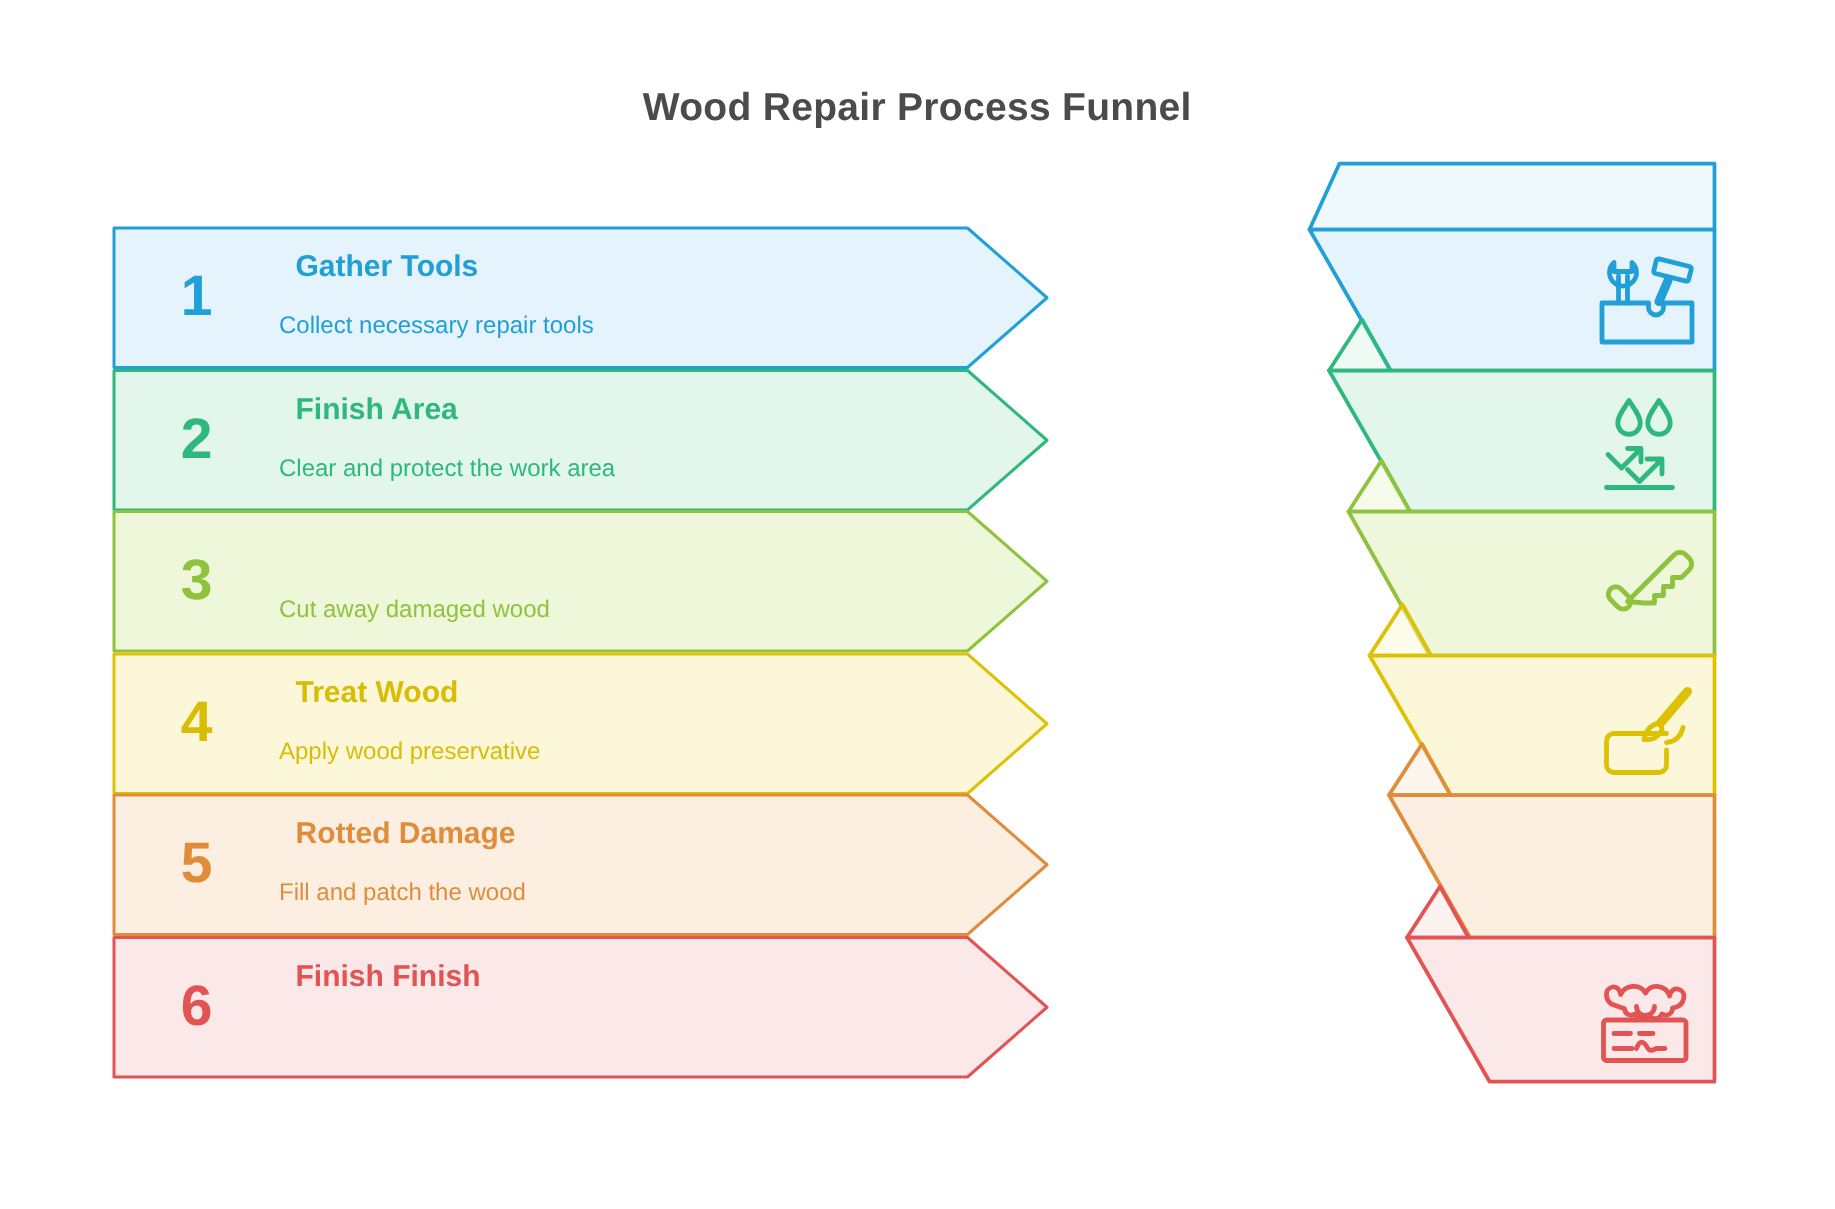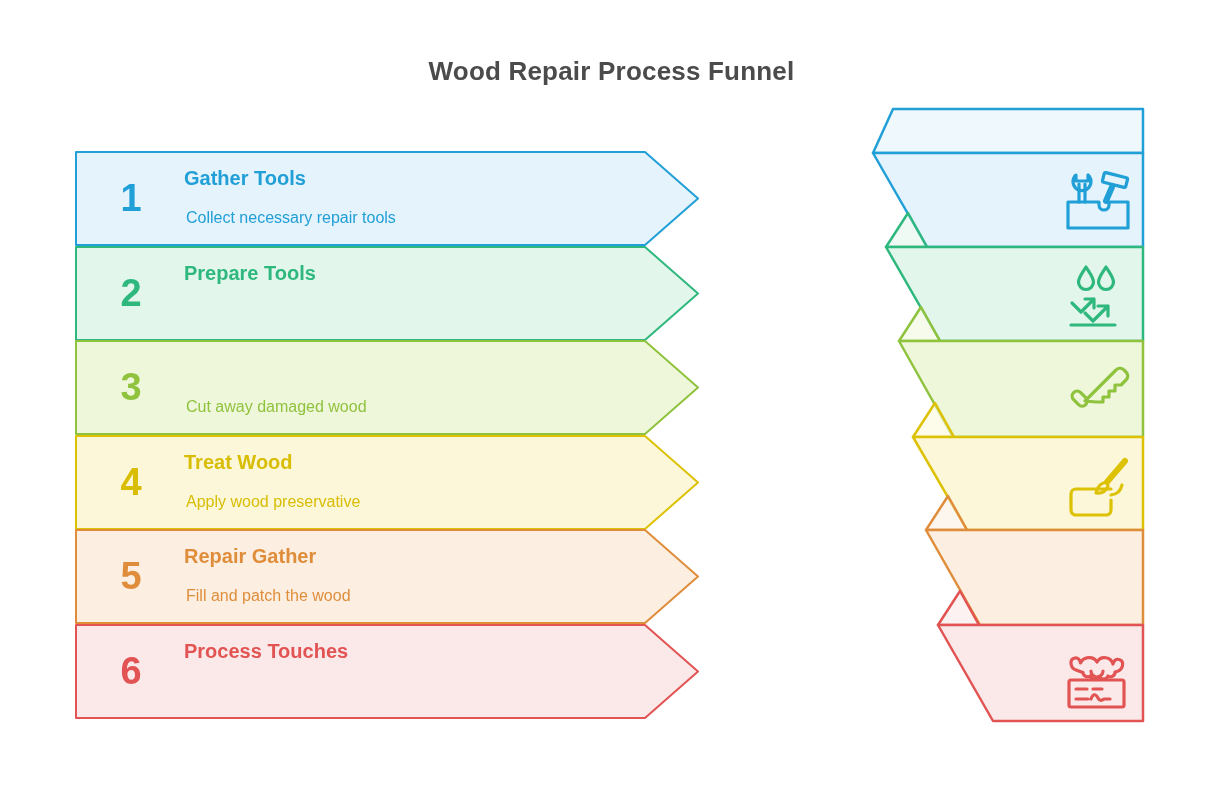--- a/index.html
+++ b/index.html
@@ -10,21 +10,21 @@
   #shapes { position:absolute; left:0; top:0; }
   .page-title {
     position:absolute; left:0; top:56px; width:1223px; text-align:center;
     font-size:26px; font-weight:bold; color:#4b4b4b; letter-spacing:0.2px;
   }
   .step { position:absolute; left:0; width:710px; height:93px; }
   .num {
     position:absolute; left:105px; top:0; width:52px; height:93px;
     line-height:93px; text-align:center; font-size:38px; font-weight:bold;
   }
-  .ttl { position:absolute; left:184px; top:15px; font-size:20px; font-weight:bold; }
+  .ttl { position:absolute; left:197px; top:15px; font-size:20px; font-weight:bold; }
   .dsc { position:absolute; left:186px; top:57px; font-size:16px; }
   .s0 { color:#219fd7; } .s1 { color:#2eb87d; } .s2 { color:#8fc23d; }
   .s3 { color:#d8bd04; } .s4 { color:#df8d3b; } .s5 { color:#e25353; }
 </style>
 </head>
 <body>
 
 <div id="canvas">
 
   <div class="page-title">Wood Repair Process Funnel</div>
@@ -98,34 +98,35 @@
     </g>
   </svg>
 
   <div class="step" style="top:152px">
     <div class="num s0">1</div>
     <div class="ttl s0">Gather Tools</div>
     <div class="dsc s0">Collect necessary repair tools</div>
   </div>
   <div class="step" style="top:247px">
     <div class="num s1">2</div>
-    <div class="ttl s1">Prepare Tools</div>
+    <div class="ttl s1">Finish Area</div>
+    <div class="dsc s1">Clear and protect the work area</div>
   </div>
   <div class="step" style="top:341px">
     <div class="num s2">3</div>
     <div class="dsc s2">Cut away damaged wood</div>
   </div>
   <div class="step" style="top:436px">
     <div class="num s3">4</div>
     <div class="ttl s3">Treat Wood</div>
     <div class="dsc s3">Apply wood preservative</div>
   </div>
   <div class="step" style="top:530px">
     <div class="num s4">5</div>
-    <div class="ttl s4">Repair Gather</div>
+    <div class="ttl s4">Rotted Damage</div>
     <div class="dsc s4">Fill and patch the wood</div>
   </div>
   <div class="step" style="top:625px">
     <div class="num s5">6</div>
-    <div class="ttl s5">Process Touches</div>
+    <div class="ttl s5">Finish Finish</div>
   </div>
 
 </div>
 
 </body></html>

